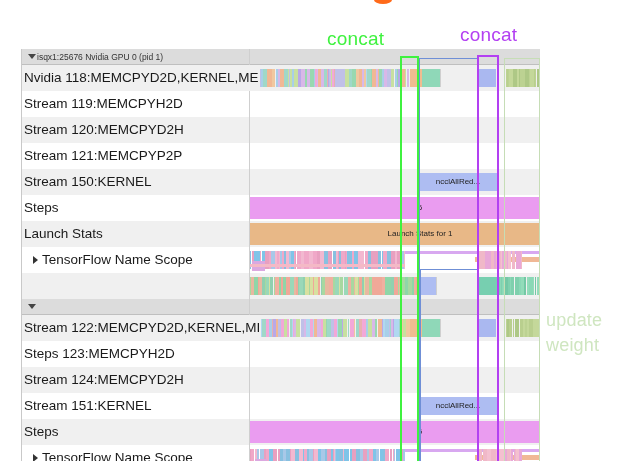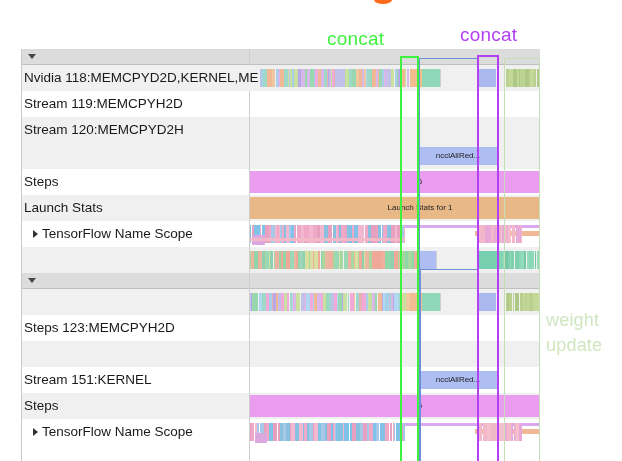--- a/index.html
+++ b/index.html
@@ -60,28 +60,29 @@
   #line-nccl2{left:419px;top:270px;width:1.5px;height:191px;background:#6f8fd6;}
   #line-nccl3{left:477px;top:270px;width:1.5px;height:191px;background:#6f8fd6;}
 </style>
 </head>
 <body>
 
 <div class="ann" id="ann-concat">concat</div>
 <div class="ann" id="ann-split">concat</div>
 <div class="ann" id="ann-nccl">nccl</div>
 <div class="ann" id="ann-weight">
+  <span>update</span>
   <span>weight</span>
-  <span>update</span>
 </div>
 <div class="orange-blob"></div>
 
 <div id="panel">
     <div class="grp-header">
       <span class="tri"></span>
+      <span>isqx1:25676 Nvidia GPU 0 (pid 1)</span>
     </div>
     <div class="row alt">
       <div class="lbl"><span>Nvidia 118:MEMCPYD2D,KERNEL,ME</span></div>
       <div class="track">
         <div class="bar" style="left: 0px; width: 1px; background: rgb(216, 184, 232);"></div>
         <div class="bar" style="left: 1px; width: 2px; background: rgb(152, 216, 176);"></div>
         <div class="bar" style="left: 3px; width: 3px; background: rgb(185, 168, 232);"></div>
         <div class="bar" style="left: 6px; width: 3px; background: rgb(232, 176, 176);"></div>
         <div class="bar" style="left: 9px; width: 2px; background: rgb(192, 192, 232);"></div>
         <div class="bar" style="left: 11px; width: 2px; background: rgb(168, 207, 232);"></div>
@@ -172,21 +173,26 @@
       </div>
     </div>
     <div class="row">
       <div class="lbl"><span>Stream 119:MEMCPYH2D</span></div>
       <div class="track"></div>
     </div>
     <div class="row alt">
       <div class="lbl"><span>Stream 120:MEMCPYD2H</span></div>
       <div class="track"></div>
     </div>
+    <div class="row">
+      <div class="lbl"><span>Stream 121:MEMCPYP2P</span></div>
+      <div class="track"></div>
+    </div>
     <div class="row alt">
+      <div class="lbl"><span>Stream 150:KERNEL</span></div>
       <div class="track">
         <div class="bar" style="left: 168px; width: 80px; background: rgb(174, 189, 242);"></div>
         <div class="bar-label" style="left: 170px; width: 76px;">ncclAllRed...</div>
       </div>
     </div>
     <div class="row">
       <div class="lbl"><span>Steps</span></div>
       <div class="track">
         <div class="bar" style="left: 0px; width: 291px; background: rgb(234, 156, 240); top: 2px; height: 22px;"></div>
         <div class="bar-label" style="left: 0px; width: 340px; top: 2px; height: 22px; line-height: 22px;">6</div>
@@ -473,20 +479,21 @@
         <div class="bar" style="left: 283px; width: 1px; background: rgb(146, 220, 186);"></div>
         <div class="bar" style="left: 285px; width: 1px; background: rgb(116, 200, 166);"></div>
         <div class="bar" style="left: 287px; width: 2px; background: rgb(146, 220, 186);"></div>
         <div class="bar" style="left: 289px; width: 1px; background: rgb(138, 216, 182);"></div>
       </div>
     </div>
     <div class="grp-header">
       <span class="tri"></span>
     </div>
     <div class="row alt">
+      <div class="lbl"><span>Stream 122:MEMCPYD2D,KERNEL,MI</span></div>
       <div class="track">
         <div class="bar" style="left: 0px; width: 1px; background: rgb(192, 192, 232);"></div>
         <div class="bar" style="left: 1px; width: 1px; background: rgb(185, 168, 232);"></div>
         <div class="bar" style="left: 2px; width: 3px; background: rgb(152, 216, 176);"></div>
         <div class="bar" style="left: 5px; width: 3px; background: rgb(152, 216, 176);"></div>
         <div class="bar" style="left: 9px; width: 3px; background: rgb(176, 216, 240);"></div>
         <div class="bar" style="left: 12px; width: 4px; background: rgb(159, 216, 200);"></div>
         <div class="bar" style="left: 16px; width: 3px; background: rgb(242, 168, 216);"></div>
         <div class="bar" style="left: 19px; width: 3px; background: rgb(168, 207, 232);"></div>
         <div class="bar" style="left: 22px; width: 1px; background: rgb(232, 176, 176);"></div>
@@ -563,20 +570,21 @@
         <div class="bar" style="left: 283px; width: 4px; background: rgb(196, 216, 154);"></div>
         <div class="bar" style="left: 287px; width: 2px; background: rgb(196, 216, 154);"></div>
         <div class="bar" style="left: 289px; width: 2px; background: rgb(196, 216, 154);"></div>
       </div>
     </div>
     <div class="row">
       <div class="lbl"><span>Steps 123:MEMCPYH2D</span></div>
       <div class="track"></div>
     </div>
     <div class="row alt">
+      <div class="lbl"><span>Stream 124:MEMCPYD2H</span></div>
       <div class="track"></div>
     </div>
     <div class="row">
       <div class="lbl"><span>Stream 151:KERNEL</span></div>
       <div class="track">
         <div class="bar" style="left: 168px; width: 80px; background: rgb(174, 189, 242);"></div>
         <div class="bar-label" style="left: 170px; width: 76px;">ncclAllRed...</div>
       </div>
     </div>
     <div class="row alt">

